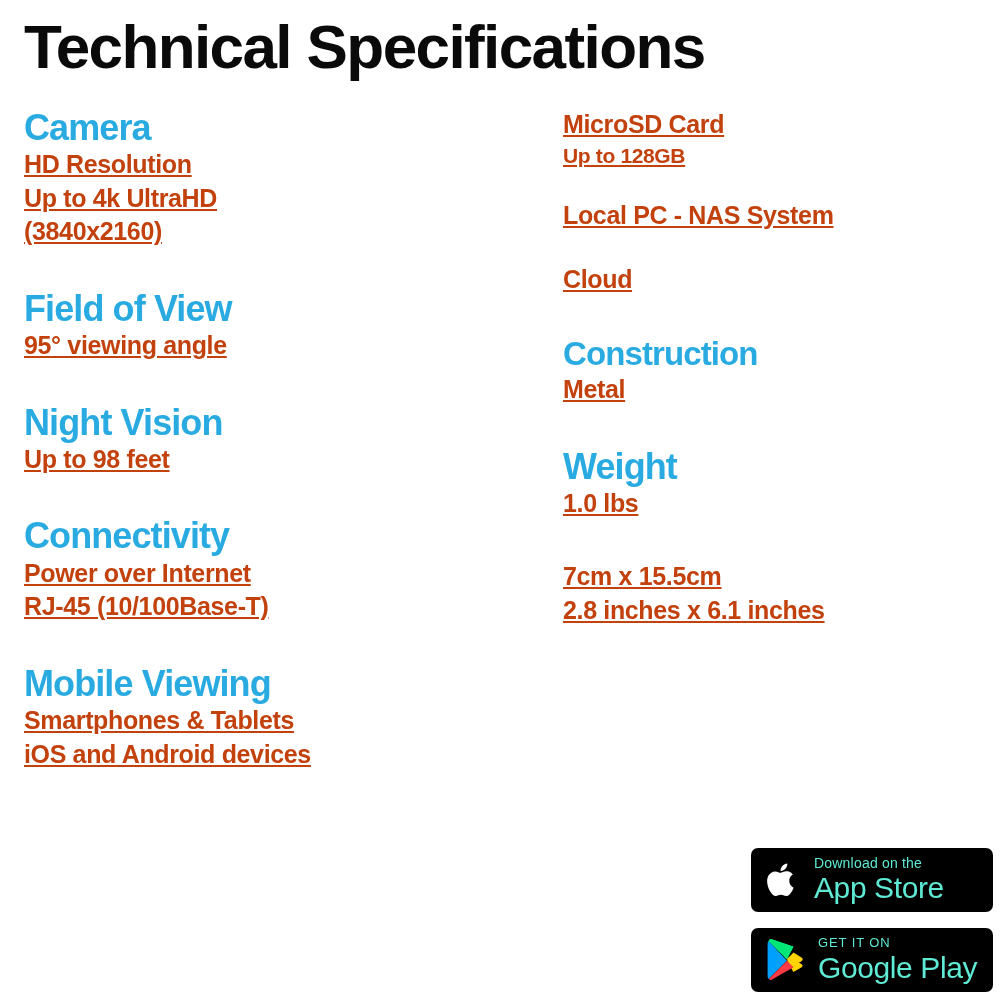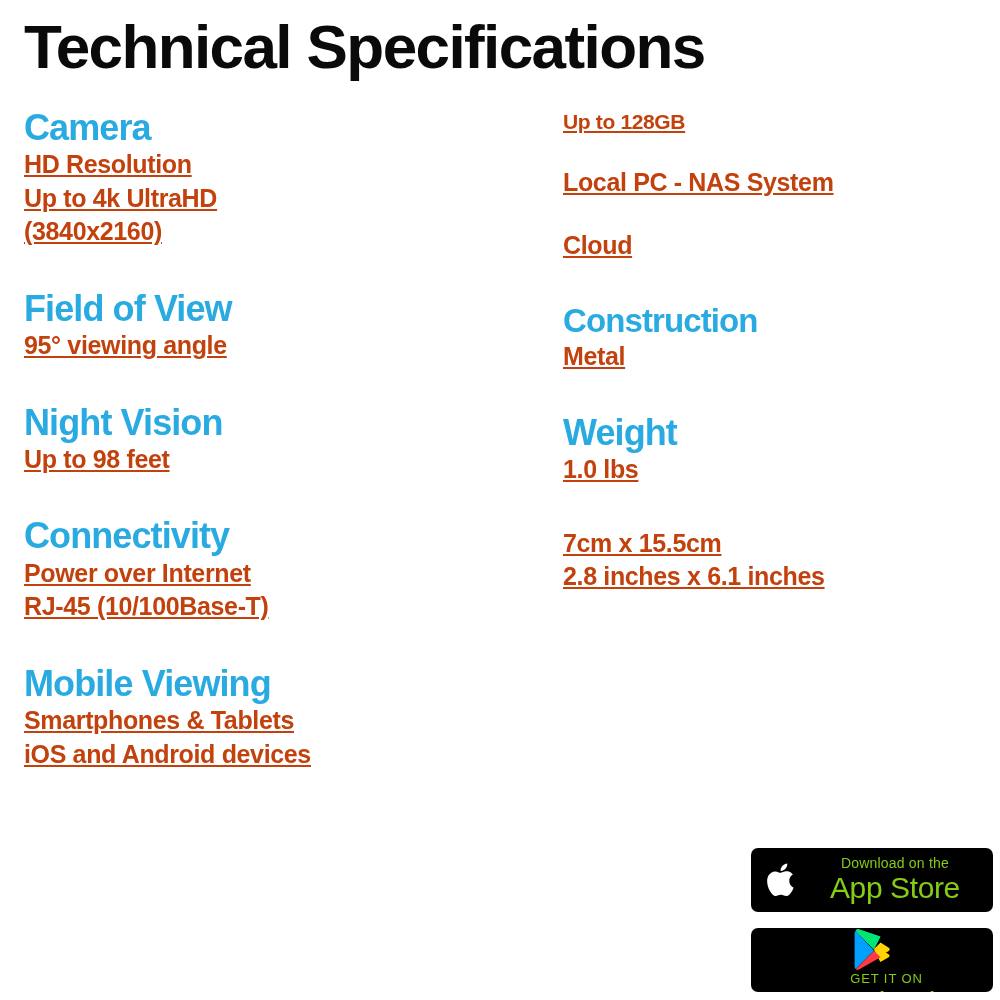--- a/index.html
+++ b/index.html
@@ -94,35 +94,34 @@
     height: 68px;
     background: #000000;
     border-radius: 9px;
     border: 2px solid #ffffff;
     display: flex;
     align-items: center;
     padding: 0 14px;
     cursor: pointer;
     overflow: hidden;
   }
-  .badge + .badge { margin-top: 12px; flex-direction: column; }
+  .badge + .badge { margin-top: 12px; }
 
   .badge-icon {
     flex: 0 0 auto;
     display: flex;
     align-items: center;
     justify-content: center;
   }
   .badge-text {
     display: flex;
     flex-direction: column;
     justify-content: center;
-    margin-left: 29px;
-    color: #84cc16;
-    align-items: center;
+    margin-left: 13px;
+    color: #5eead4;
   }
   .badge-top {
     font-size: 14px;
     font-weight: 400;
     letter-spacing: 0.2px;
     line-height: 1.1;
   }
   .badge-top.caps {
     font-size: 13px;
     letter-spacing: 0.9px;
@@ -179,20 +178,21 @@
       <div class="spec-heading">Mobile Viewing</div>
       <div class="spec-line">Smartphones &amp; Tablets</div>
       <div class="spec-line">iOS and Android devices</div>
     </div>
 
   </div>
 
   <div class="col col-right">
 
     <div class="spec-group">
+      <div class="spec-line">MicroSD Card</div>
       <div class="spec-line sm">Up to 128GB</div>
       <div class="gap-md"></div>
       <div class="spec-line plain">Local PC - NAS System</div>
       <div class="gap-md"></div>
       <div class="spec-line plain">Cloud</div>
     </div>
 
     <div class="gap-lg"></div>
 
     <div class="spec-group">

